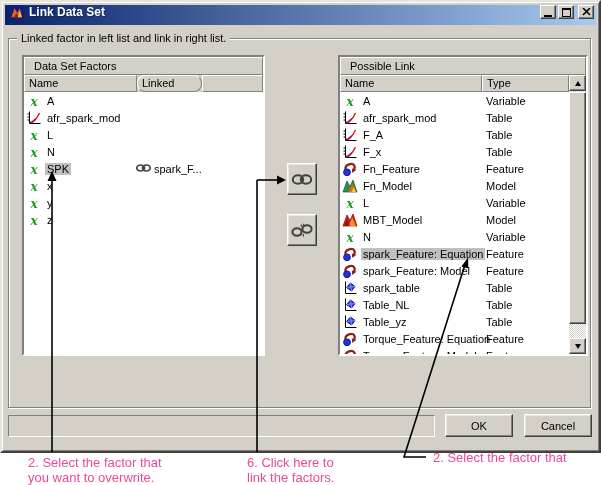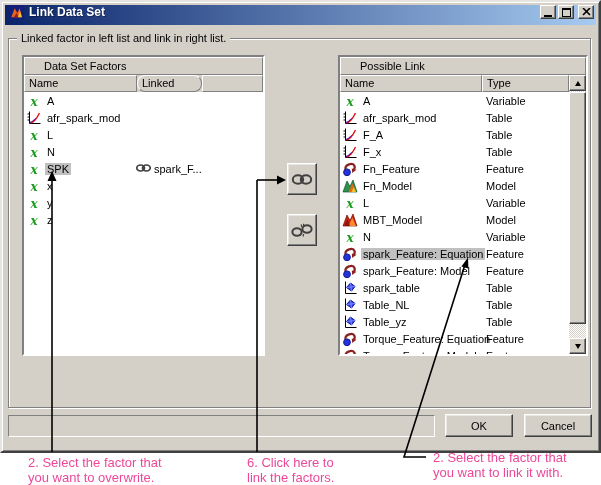--- a/index.html
+++ b/index.html
@@ -34,21 +34,21 @@
   .groupbox{position:absolute;left:6px;top:36px;width:583px;height:370px;
     border:1px solid #808080;box-shadow:1px 1px 0 #fff, inset 1px 1px 0 #fff;}
   .groupbox>.gb-label{position:absolute;top:-8px;left:8px;background:var(--dialog-bg);
     padding:0 4px;font-size:11px;line-height:14px;}
 
   
   .panel{position:absolute;border:2px solid;border-color:#808080 #fff #fff #808080;
     background:var(--dialog-bg);}
   .panel.left{left:13px;top:16px;width:243px;height:301px;}
   .panel.right{left:329px;top:16px;width:250px;height:301px;}
-  .panel-title{height:18px;line-height:17px;font-size:11px;padding-left:19px;
+  .panel-title{height:18px;line-height:17px;font-size:11px;padding-left:9px;
     background:var(--dialog-bg);
     border:1px solid;border-color:#fff #808080 #808080 #fff;}
   .colheaders{height:17px;display:flex;}
   .colheaders .cell{height:17px;line-height:15px;font-size:11px;padding-left:4px;
     background:var(--dialog-bg);
     border:1px solid;border-color:#fff #808080 #808080 #fff;}
   .left .cell.c1{width:113px;} .left .cell.c2{width:65px;border-radius:8px;} .left .cell.c3{flex:1;}
   .right .colheaders{width:calc(100% - 17px);}
   .right .cell.c1{width:142px;} .right .cell.c2{flex:1;}
   .list{position:absolute;left:0;top:35px;right:0;bottom:0;background:#fff;overflow:hidden;}
@@ -384,21 +384,20 @@
   <div class="callout a1">
     <div>2. Select the factor that</div>
     <div>you want to overwrite.</div>
   </div>
   <div class="callout a2">
     <div>6. Click here to</div>
     <div>link the factors.</div>
   </div>
   <div class="callout a3">
     <div>2. Select the factor that</div>
-    <div>you want to link it with.</div>
   </div>
 
   <svg class="overlay" viewBox="0 0 601 485">
 
     <polygon points="52,171 47.5,181 56.5,181" fill="#000"></polygon>
     <line x1="52" y1="179" x2="52" y2="452" stroke="#000" stroke-width="1.6"></line>
 
     <polygon points="286,180 277,175.5 277,184.5" fill="#000"></polygon>
     <line x1="257" y1="180" x2="278" y2="180" stroke="#000" stroke-width="1.6"></line>
     <line x1="257" y1="180" x2="257" y2="452" stroke="#000" stroke-width="1.6"></line>

